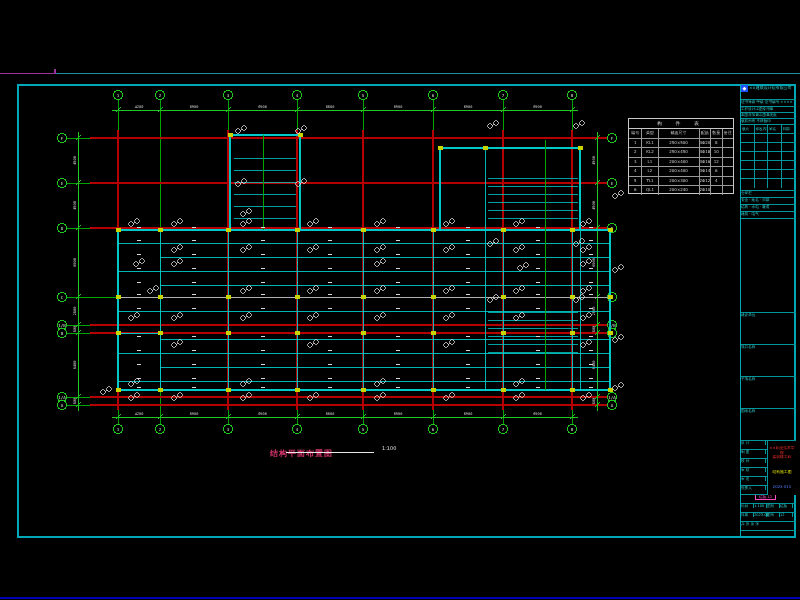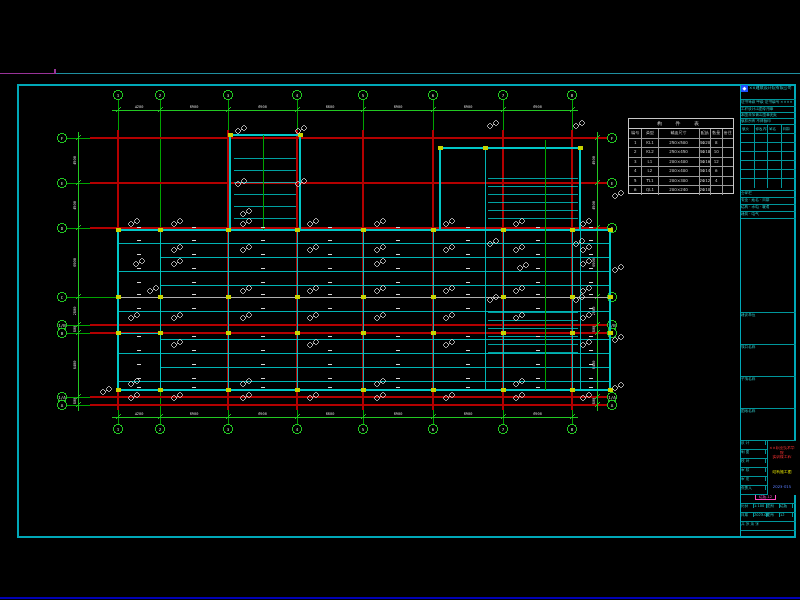--- a/index.html
+++ b/index.html
@@ -856,13 +856,18 @@
         <div style="color:#ff3232;">××职业技术学院<br>实训楼工程</div>
         <div style="color:#e6e600;">结构施工图</div>
         <div style="color:#5a7dff;">2023-015</div>
       </div>
       <div class="tb-sec" style="top: 410px; height: 9px;"><span style="color:#ff4dc4;border:1px solid #ff4dc4;padding:0 3px;margin-left:14px;">结施-12</span></div>
       <div class="tb-sec" style="top: 419px; height: 9px;"><span style="display:inline-block;width:12px;border-right:1px solid #00969b;">比例</span><span style="display:inline-block;width:12px;border-right:1px solid #00969b;">1:100</span><span style="display:inline-block;width:12px;border-right:1px solid #00969b;">图别</span><span style="display:inline-block;width:12px;border-right:1px solid #00969b;">结施</span></div>
       <div class="tb-sec" style="top: 428px; height: 9px;"><span style="display:inline-block;width:12px;border-right:1px solid #00969b;">日期</span><span style="display:inline-block;width:12px;border-right:1px solid #00969b;">2023.06</span><span style="display:inline-block;width:12px;border-right:1px solid #00969b;">图号</span><span style="display:inline-block;width:12px;border-right:1px solid #00969b;">12</span></div>
       <div class="tb-sec" style="top: 437px; height: 9px;">共 张  第 张</div>
     </div>
 
+  <div id="dwg-title">
+    <span class="ttl">结构平面布置图</span>
+    <span class="rule"></span>
+    <span class="scale">1:100</span>
+  </div>
 </div>
 
 </body></html>

